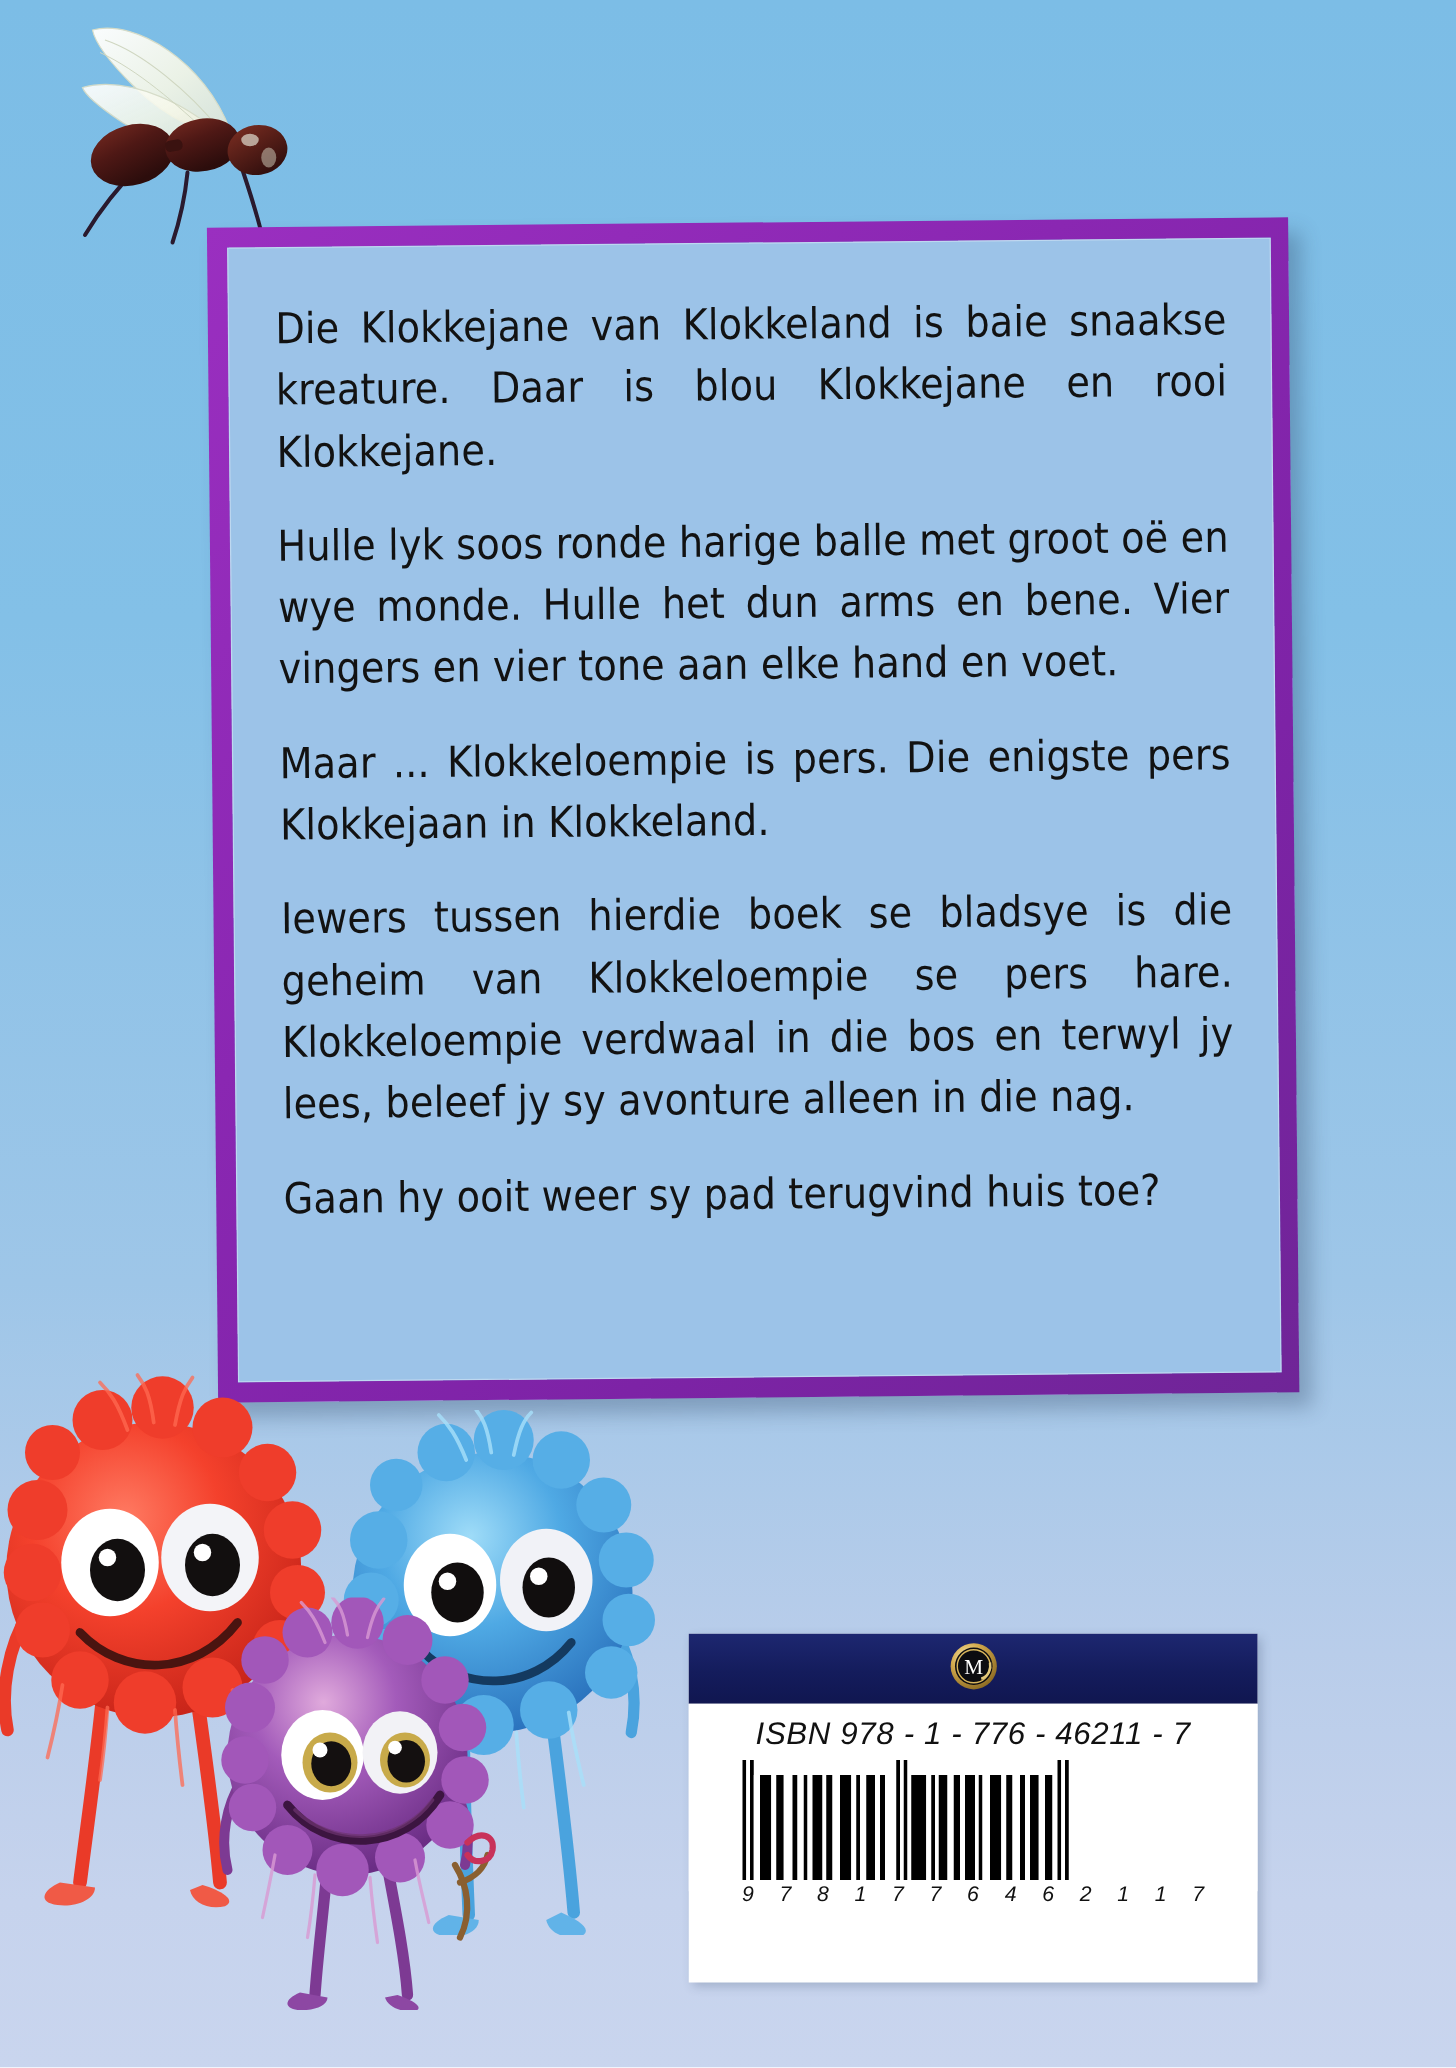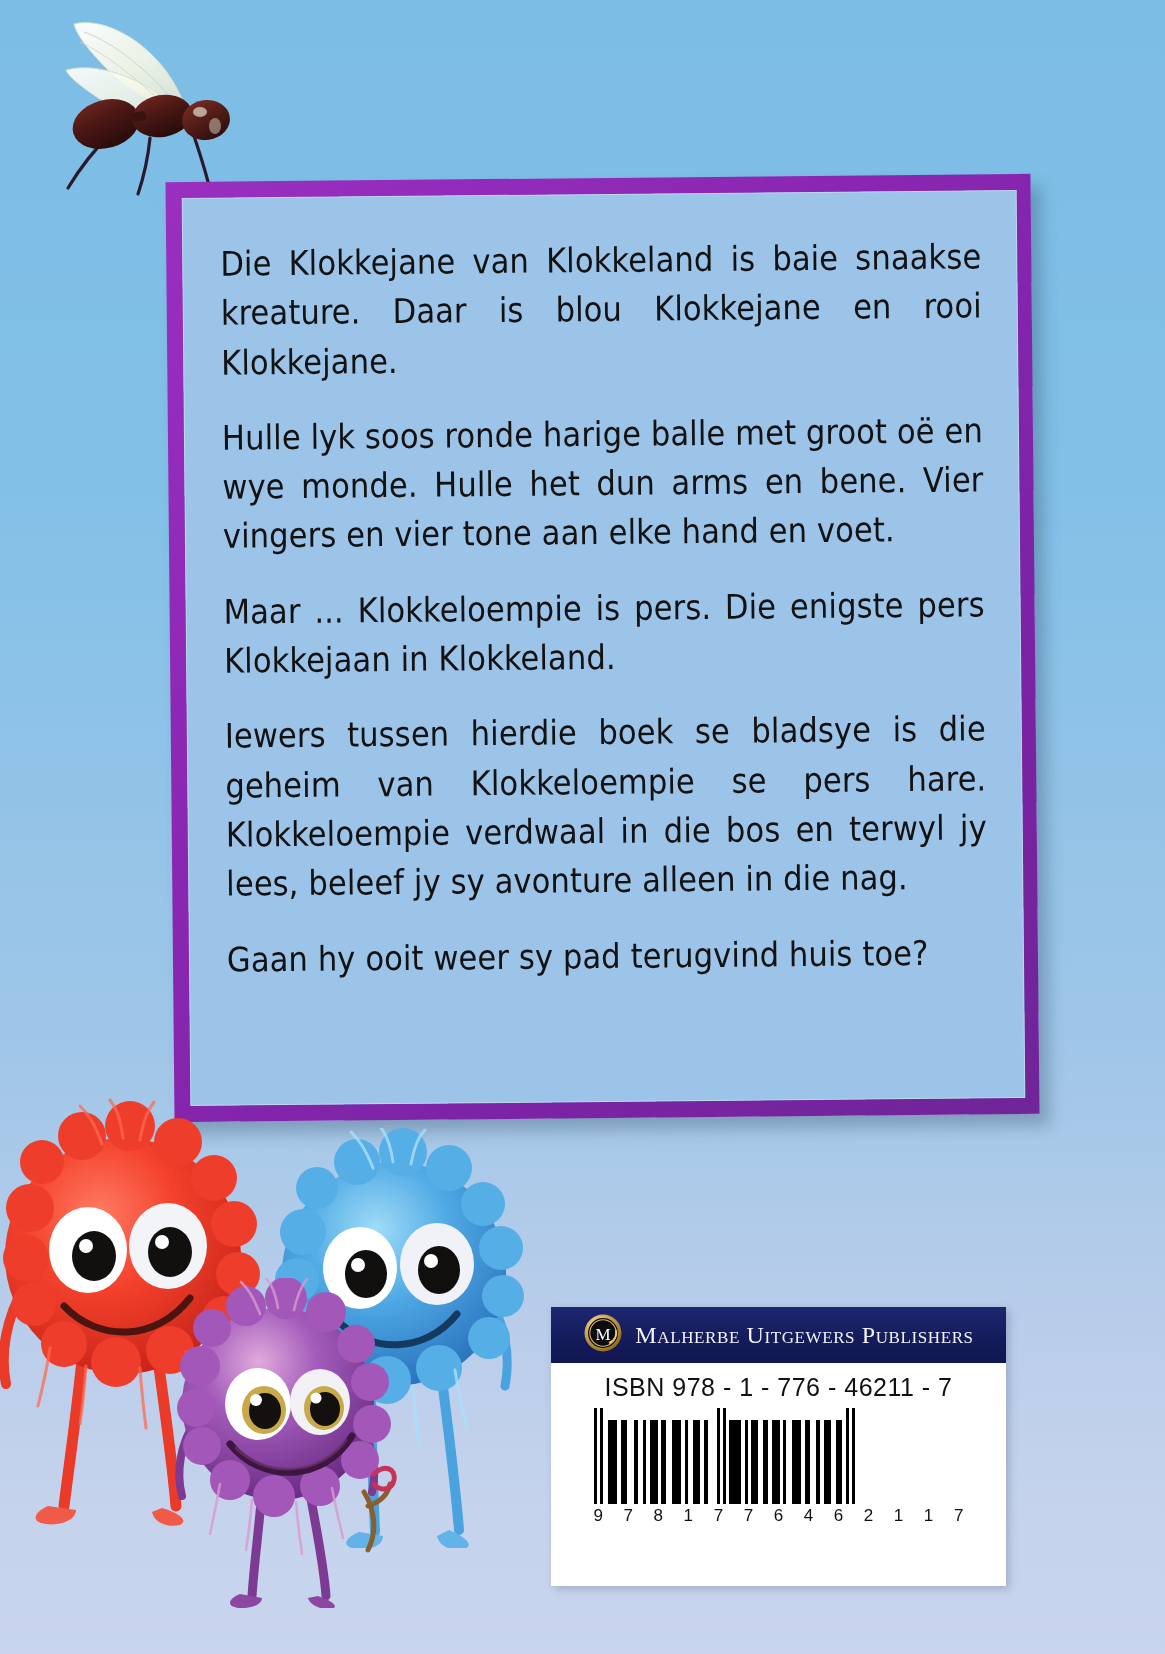--- a/index.html
+++ b/index.html
@@ -103,20 +103,21 @@
     font-size: 24px;
     letter-spacing: 0.6px;
     font-variant: small-caps;
     white-space: nowrap;
   }
   #barcode-area {
     background: #ffffff;
     padding: 10px 0 12px 0;
     height: 150px;
     box-sizing: border-box;
+    font-style: italic;
   }
   #isbn-text {
     text-align: center;
     font-family: "Liberation Sans", sans-serif;
     font-size: 25px;
     color: #111111;
     letter-spacing: 0.5px;
     margin-bottom: 6px;
   }
   #barcode-wrap {
@@ -429,21 +430,20 @@
               <stop offset="100%" stop-color="#8b6a22"></stop>
             </radialGradient>
           </defs>
           <circle cx="20" cy="20" r="18.5" fill="url(#goldRing)"></circle>
           <circle cx="20" cy="20" r="15" fill="#0c0c10"></circle>
           <circle cx="20" cy="20" r="13.2" fill="none" stroke="#d9b65c" stroke-width="1.1"></circle>
           <text x="20" y="26.5" text-anchor="middle" font-family="Liberation Serif, serif" font-size="17" fill="#ffffff">M</text>
           <path d="M26 30 C 32 28, 34 22, 33 17" stroke="#e3c87a" stroke-width="2" fill="none"></path>
         </svg>
       </span>
-      <span id="publisher-name">Malherbe Uitgewers Publishers</span>
     </div>
 
     <div id="barcode-area">
       <div id="isbn-text">ISBN  978 - 1 - 776 - 46211 - 7</div>
 
       <div id="barcode-wrap">
         <div id="barcode-bars">
 
           <span style="width:3px;height:96px;background:#000;"></span>
           <span style="width:3px;height:96px;background:#fff;"></span>

